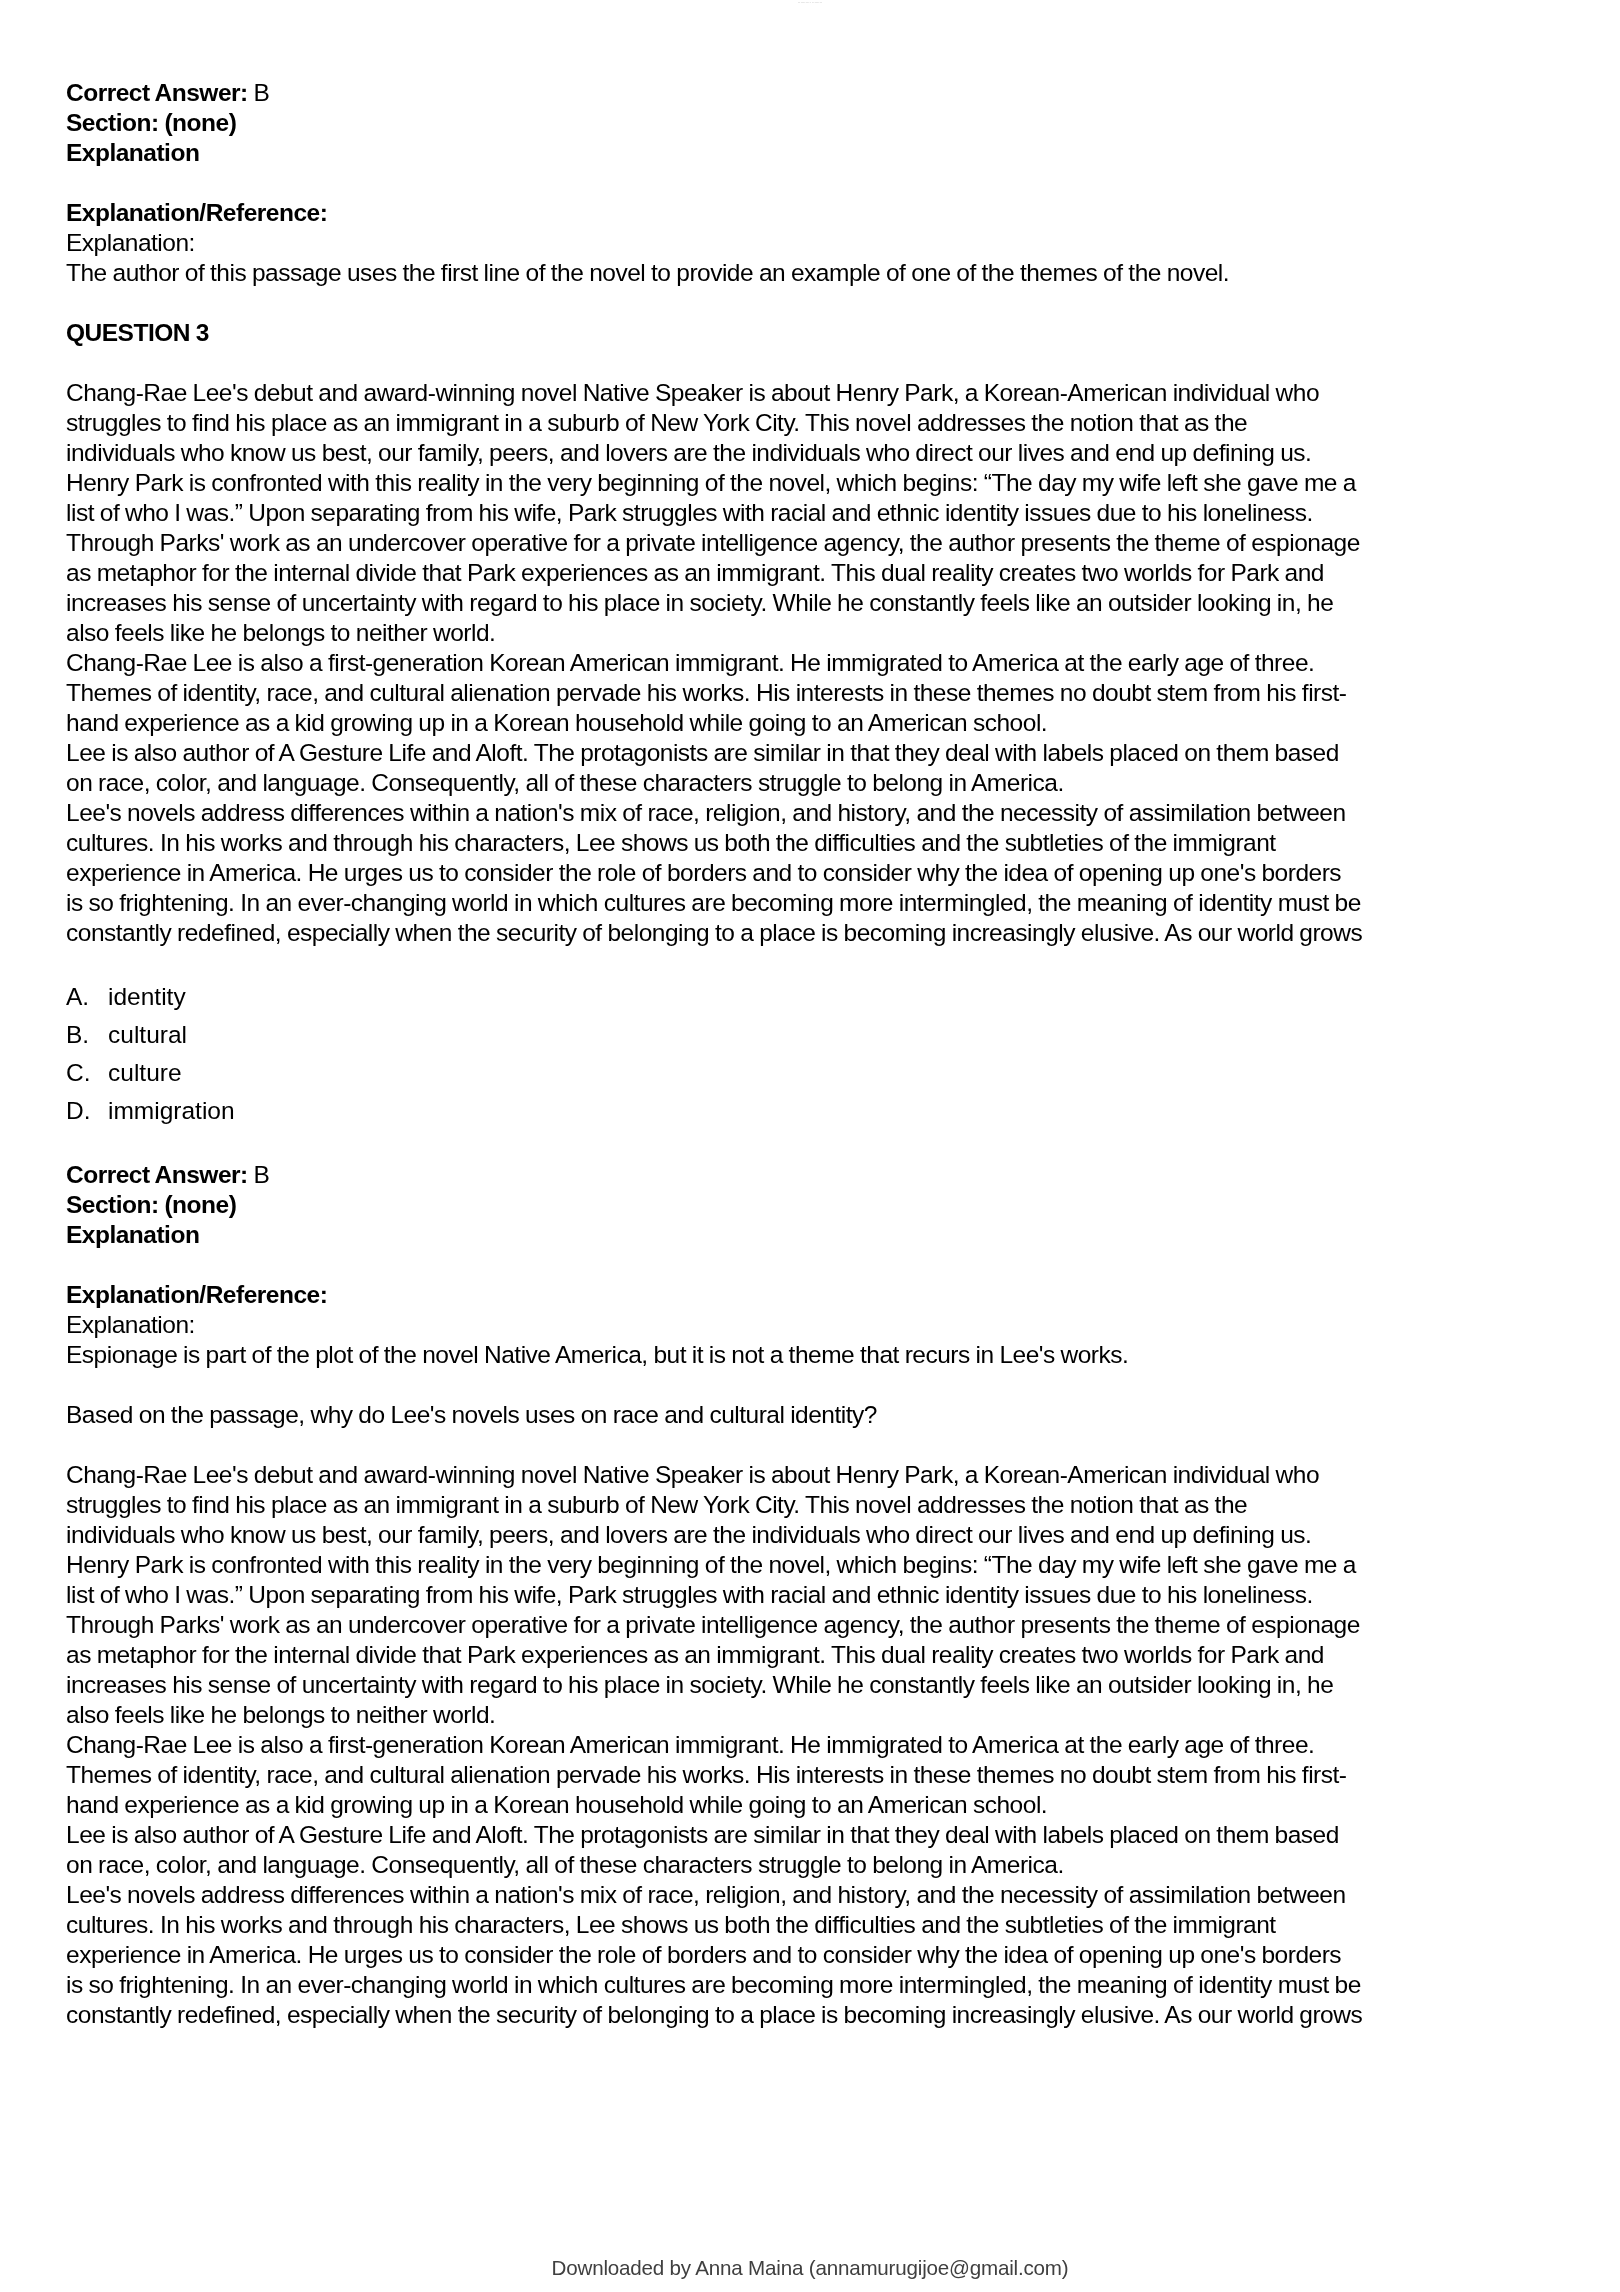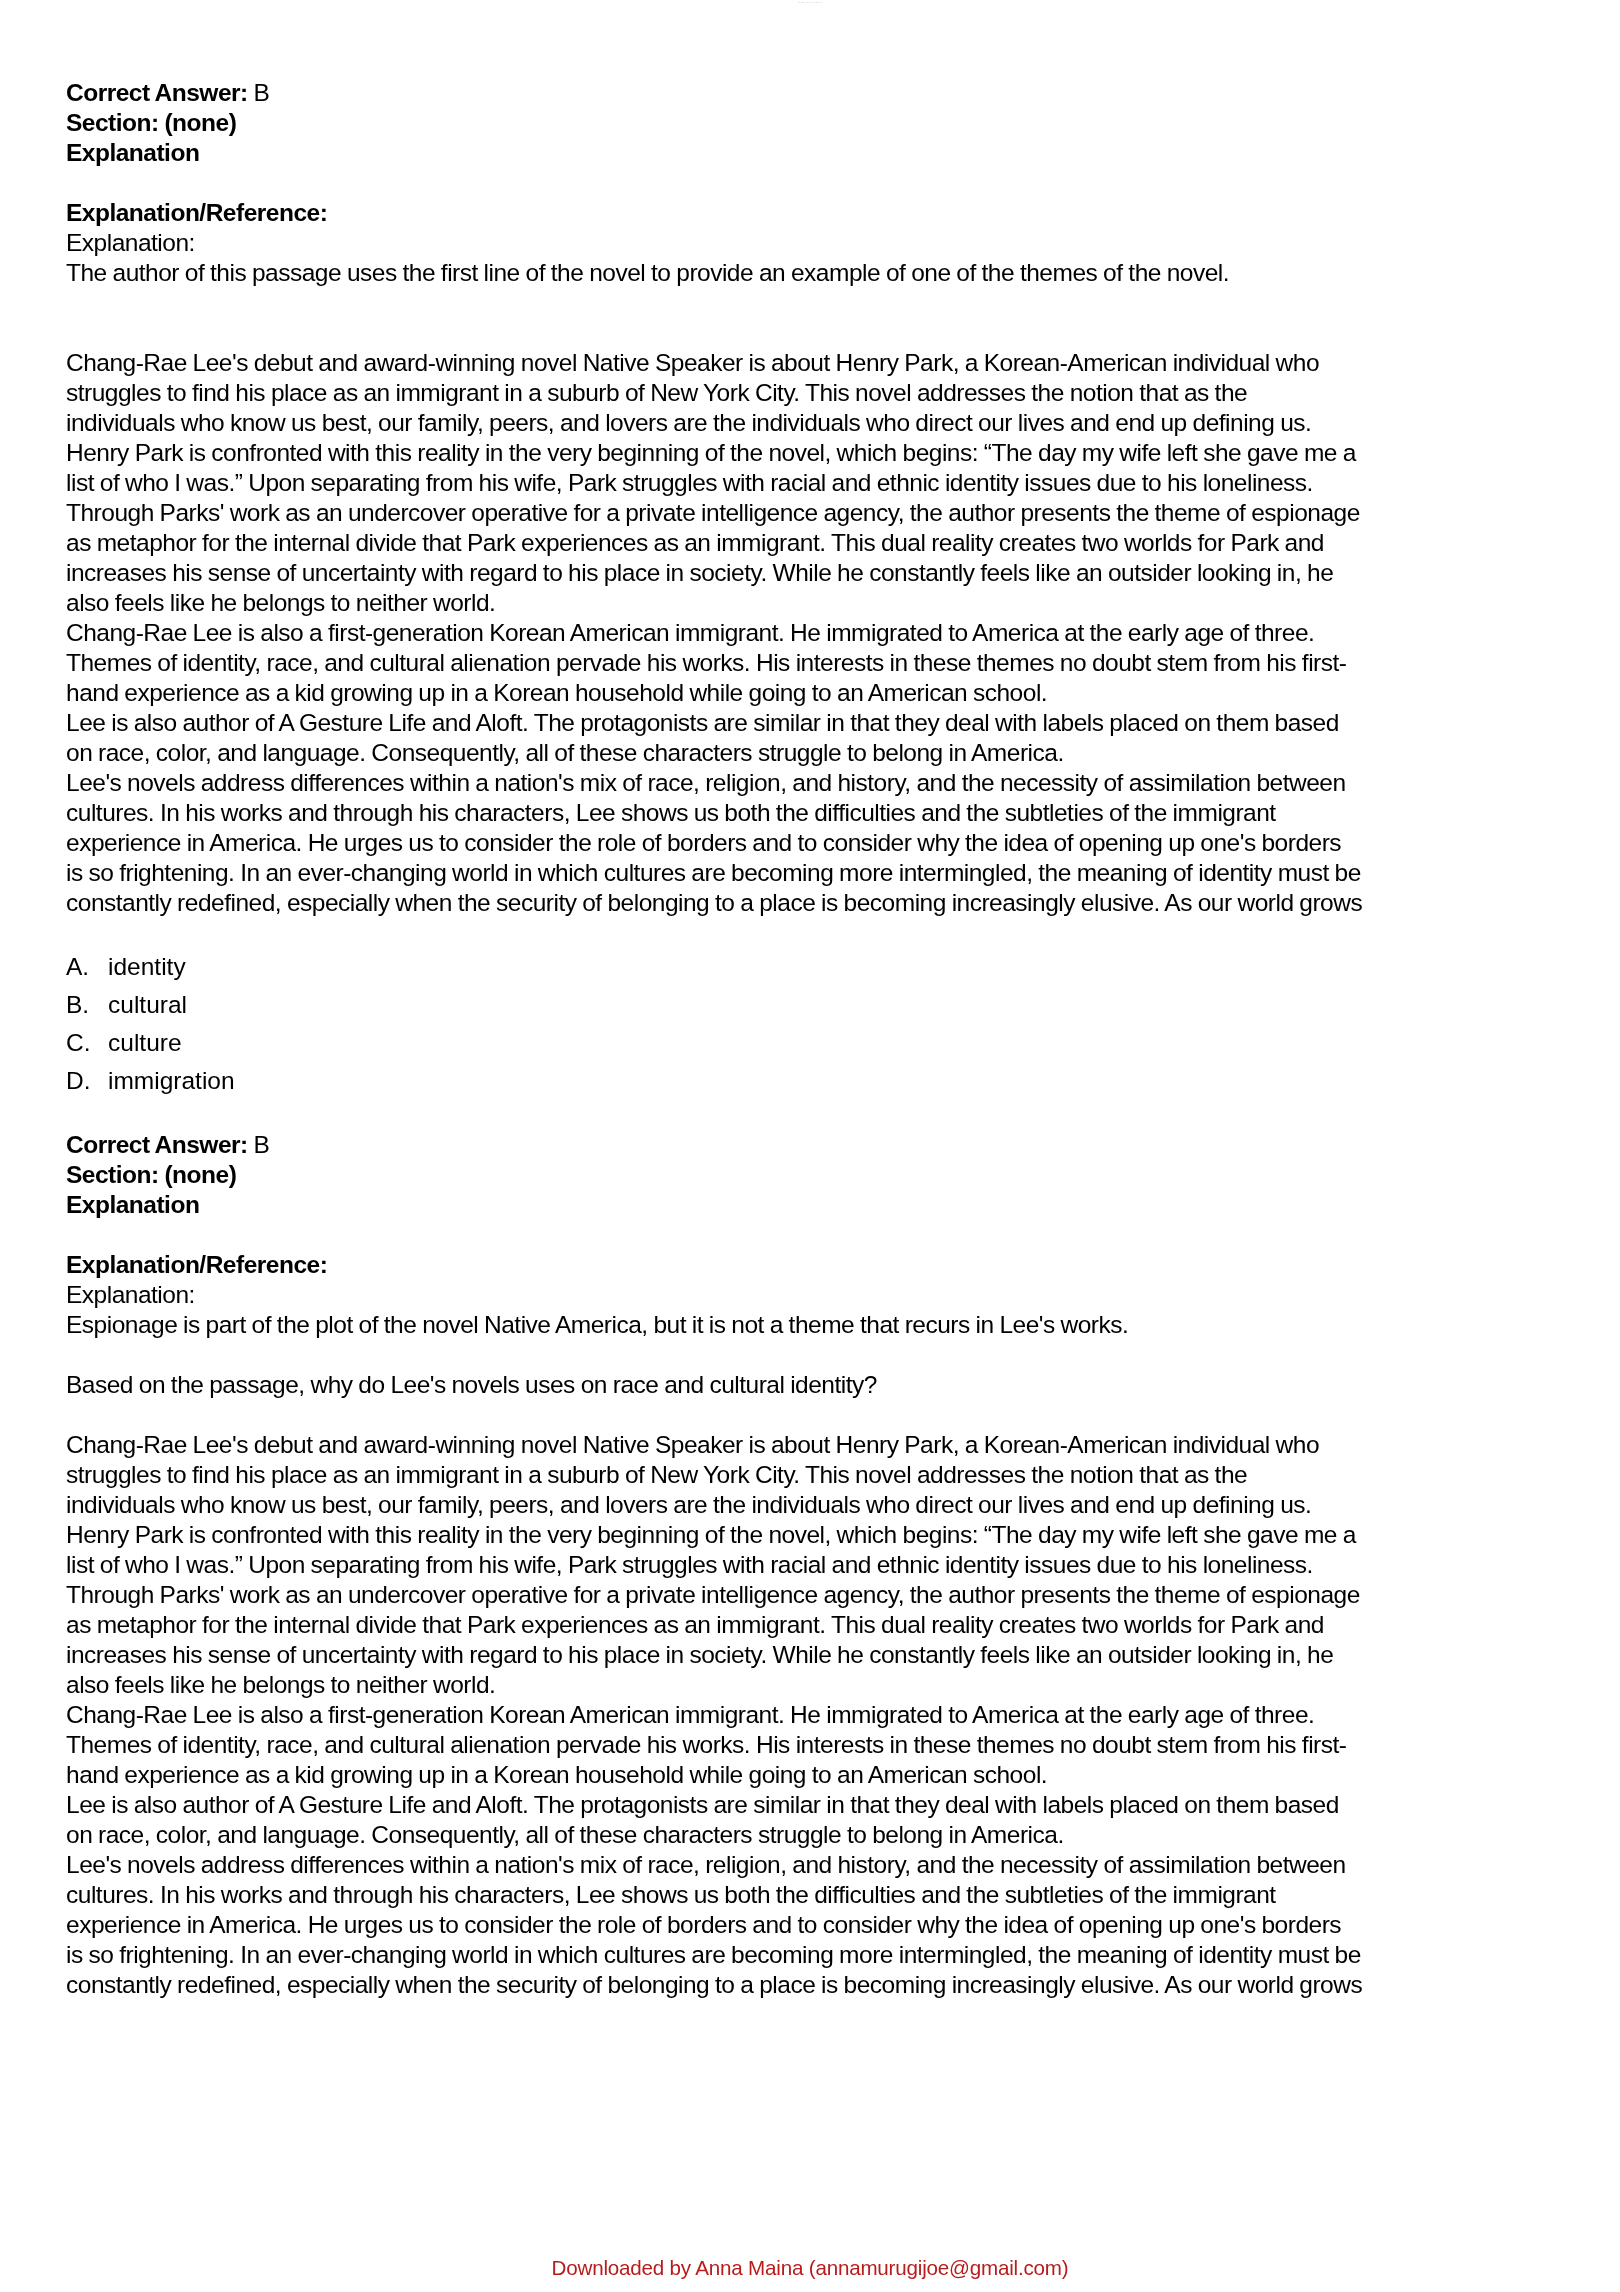--- a/index.html
+++ b/index.html
@@ -57,21 +57,21 @@
       width: 42px;
       display: inline-block;
     }
     .footer {
       position: absolute;
       top: 2256px;
       left: 0;
       width: 1620px;
       text-align: center;
       font-size: 20.6px;
-      color: #b91c1c;
+      color: #404040;
       letter-spacing: -0.2px;
     }
   </style>
 </head>
 <body>
 
 <div class="page-header-mark">·········· ········</div>
 
 <div class="content">
 
@@ -81,20 +81,21 @@
     <span class="line bold">Explanation</span>
     <div class="gap"></div>
     <span class="line bold">Explanation/Reference:</span>
     <span class="line">Explanation:</span>
     <span class="line">The author of this passage uses the first line of the novel to provide an example of one of the themes of the novel.</span>
   </section>
 
   <div class="gap"></div>
 
   <section>
+    <span class="line bold">QUESTION 3</span>
     <div class="gap"></div>
     <div>
       <span class="line">Chang-Rae Lee's debut and award-winning novel Native Speaker is about Henry Park, a Korean-American individual who</span>
       <span class="line">struggles to find his place as an immigrant in a suburb of New York City. This novel addresses the notion that as the</span>
       <span class="line">individuals who know us best, our family, peers, and lovers are the individuals who direct our lives and end up defining us.</span>
       <span class="line">Henry Park is confronted with this reality in the very beginning of the novel, which begins: “The day my wife left she gave me a</span>
       <span class="line">list of who I was.” Upon separating from his wife, Park struggles with racial and ethnic identity issues due to his loneliness.</span>
       <span class="line">Through Parks' work as an undercover operative for a private intelligence agency, the author presents the theme of espionage</span>
       <span class="line">as metaphor for the internal divide that Park experiences as an immigrant. This dual reality creates two worlds for Park and</span>
       <span class="line">increases his sense of uncertainty with regard to his place in society. While he constantly feels like an outsider looking in, he</span>

